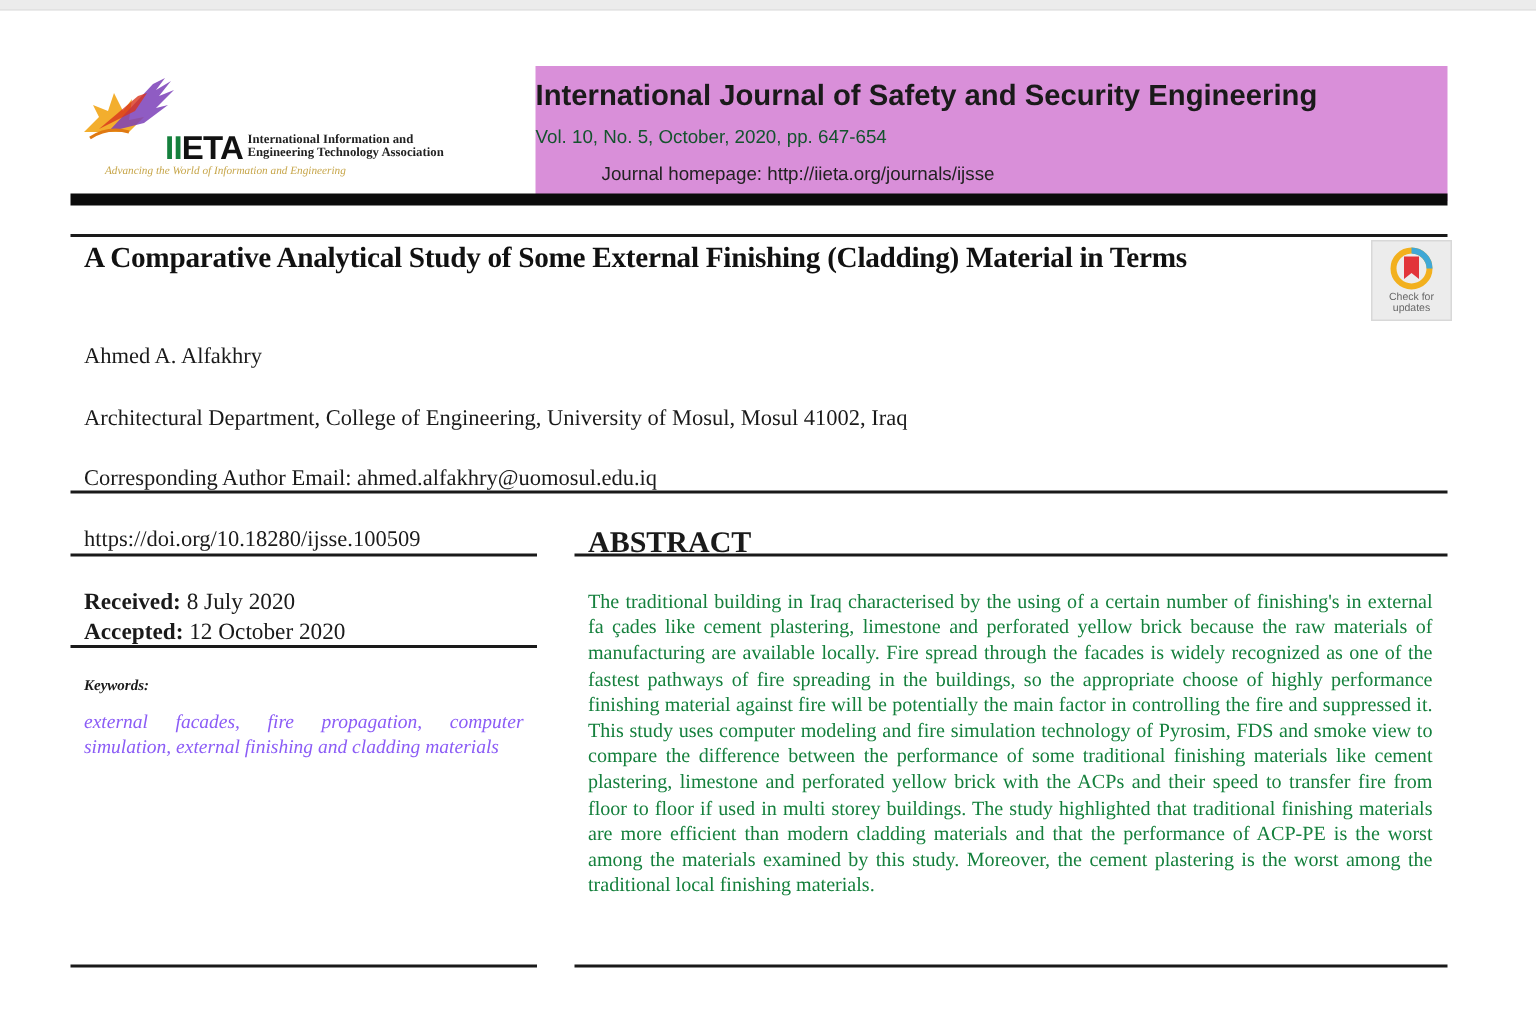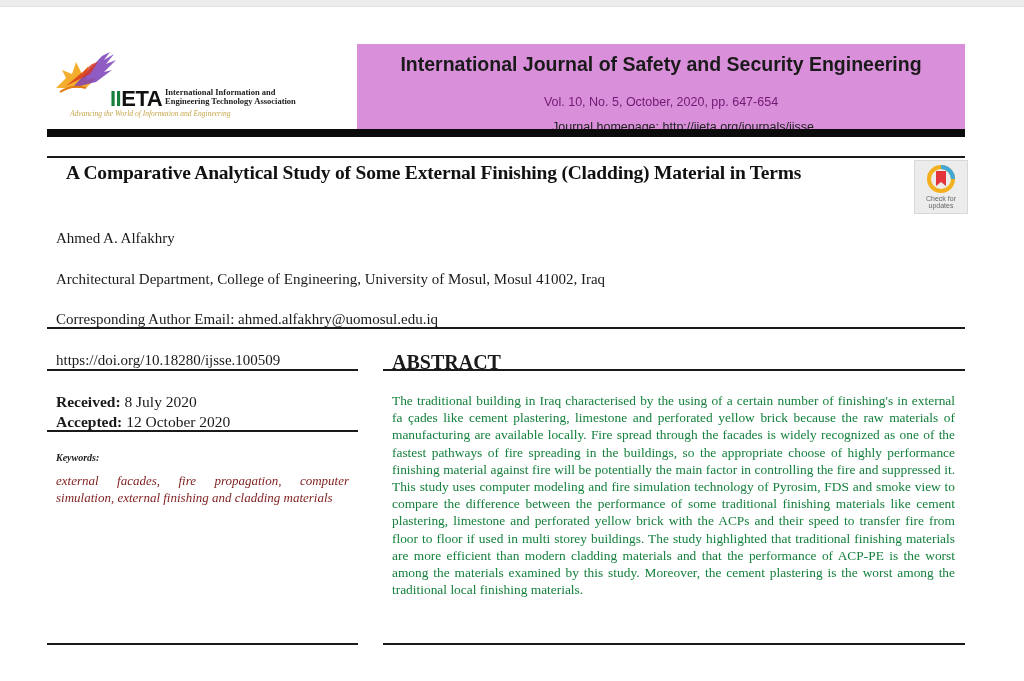--- a/index.html
+++ b/index.html
@@ -12,46 +12,46 @@
 
   
   .logo { position: absolute; left: 52px; top: 48px; width: 270px; height: 72px; }
   .logo svg { position: absolute; left: 0; top: 0; }
   .logo-ieta { position: absolute; left: 58px; top: 38px; font-family: "Liberation Sans", sans-serif; font-size: 22px; font-weight: bold; color: #111; letter-spacing: -0.5px; }
   .logo-ieta .ii { color: #15803d; }
   .logo-org { position: absolute; left: 113px; top: 40px; font-family: "Liberation Serif", serif; font-size: 8.5px; line-height: 9px; font-weight: bold; color: #222; }
   .logo-tag { position: absolute; left: 18px; top: 61px; font-family: "Liberation Serif", serif; font-style: italic; font-size: 7.5px; color: #c7a64a; white-space: nowrap; }
 
   
-  .jheader { position: absolute; left: 357px; top: 44px; width: 608px; height: 90px; background: #d98fd9; text-align: center; font-family: "Liberation Sans", sans-serif; }
+  .jheader { position: absolute; left: 357px; top: 44px; width: 608px; height: 90px; background: #d98fd9; text-align: left; font-family: "Liberation Sans", sans-serif; }
   .jtitle { margin-top: 9px; font-size: 19.5px; font-weight: bold; color: #1a1a1a; }
-  .jvol { font-size: 12.5px; margin-top: 19px; color: #701a75; }
+  .jvol { font-size: 12.5px; margin-top: 8px; color: #14532d; }
   .jhome { font-size: 12.5px; margin-top: 11px; color: #222; padding-left: 44px; }
 
   .thickrule { position: absolute; left: 47px; top: 129px; width: 918px; height: 8px; background: #0b0b0b; }
   .thinrule { position: absolute; height: 2px; background: #1a1a1a; }
 
-  .title { position: absolute; left: 56px; top: 161px; width: 840px; font-size: 19.5px; font-weight: bold; line-height: 24px; color: #111; letter-spacing: -0.2px; margin-left: 10px; }
+  .title { position: absolute; left: 56px; top: 161px; width: 840px; font-size: 19.5px; font-weight: bold; line-height: 24px; color: #111; letter-spacing: -0.2px; }
 
   .crossmark { position: absolute; left: 914px; top: 160px; width: 52px; height: 52px; background: #ececec; border: 1px solid #d8d8d8; text-align: center; }
   .crossmark svg { display: block; margin: 3px auto 0; }
   .crossmark .cm-text { font-family: "Liberation Sans", sans-serif; font-size: 7px; line-height: 7px; color: #666; margin-top: 1px; }
 
   .author { position: absolute; left: 56px; top: 230px; font-size: 15px; }
   .affil { position: absolute; left: 56px; top: 271px; font-size: 15px; }
   .email { position: absolute; left: 56px; top: 311px; font-size: 15px; }
 
   .doi { position: absolute; left: 56px; top: 352px; font-size: 15px; }
   .abs-head { position: absolute; left: 392px; top: 351px; font-size: 20px; font-weight: bold; }
 
   .dates { position: absolute; left: 56px; top: 392px; font-size: 15.5px; line-height: 20px; }
   .dates b { font-weight: bold; }
 
   .kw-head { position: absolute; left: 56px; top: 452px; font-size: 10px; font-weight: bold; font-style: italic; }
-  .kw-text { position: absolute; left: 56px; top: 472px; width: 293px; font-size: 13px; font-style: italic; line-height: 17px; text-align: justify; color: #7f1d1d; }
+  .kw-text { position: absolute; left: 56px; top: 472px; width: 293px; font-size: 13px; font-style: italic; line-height: 17px; text-align: justify; color: #8b5cf6; }
 
   .abstract { position: absolute; left: 392px; top: 392px; width: 563px; font-size: 13.4px; line-height: 17.2px; text-align: justify; color: #15803d; }
 </style>
 </head>
 <body>
 
 <div class="topbar"></div>
 
 <div class="logo">
   <svg width="70" height="60" viewBox="0 0 70 60">

